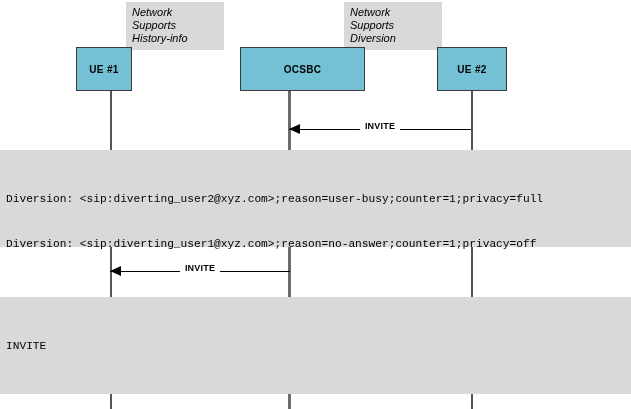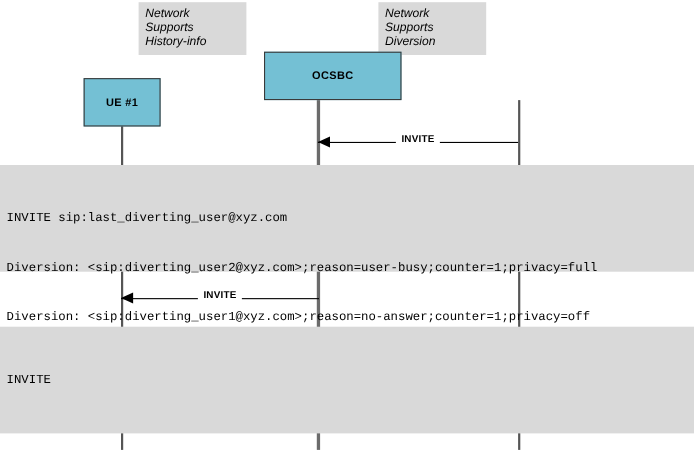--- a/index.html
+++ b/index.html
@@ -51,21 +51,21 @@
     box-sizing: border-box;
     display: flex;
     align-items: center;
     justify-content: center;
     font-family: "Liberation Sans", sans-serif;
     font-weight: bold;
     font-size: 10px;
     color: #000000;
     letter-spacing: 0.3px;
   }
-  #actor-ue1 { left: 76px; top: 47px; width: 70px; height: 44px; margin-top: 24px; }
+  #actor-ue1 { left: 76px; top: 47px; width: 56px; height: 44px; }
   #actor-ocsbc { left: 240px; top: 47px; width: 125px; height: 44px; }
   #actor-ue2 { left: 437px; top: 47px; width: 70px; height: 44px; }
 
   
   .msg { position: absolute; height: 18px; }
   .msg .line {
     position: absolute;
     left: 0; right: 0;
     top: 9px;
     height: 1px;
@@ -130,29 +130,31 @@
   <div class="lifeline" style="left:110px; top:91px; height:318px;"></div>
   <div class="lifeline thick" style="left:288px; top:91px; height:318px;"></div>
   <div class="lifeline" style="left:471px; top:91px; height:318px;"></div>
 
   <div class="actor" id="actor-ue1">
     <span>UE #1</span>
   </div>
   <div class="actor" id="actor-ocsbc">
     <span>OCSBC</span>
   </div>
+  <div class="actor" id="actor-ue2">
+    <span>UE #2</span>
+  </div>
 
   <div class="msg" id="msg-1">
     <div class="line"></div>
     <div class="head left"></div>
     <div class="label">INVITE</div>
   </div>
 
   <div class="sipblock" id="sip-block-1">
-    <span class="sipline">INVITE sip:last_diverting_user@xyz.com</span>
     <span class="sipline">Diversion: &lt;sip:diverting_user2@xyz.com&gt;;reason=user-busy;counter=1;privacy=full</span>
     <span class="sipline">Diversion: &lt;sip:diverting_user1@xyz.com&gt;;reason=no-answer;counter=1;privacy=off</span>
   </div>
 
   <div class="msg" id="msg-2">
     <div class="line"></div>
     <div class="head left"></div>
     <div class="label">INVITE</div>
   </div>
 

